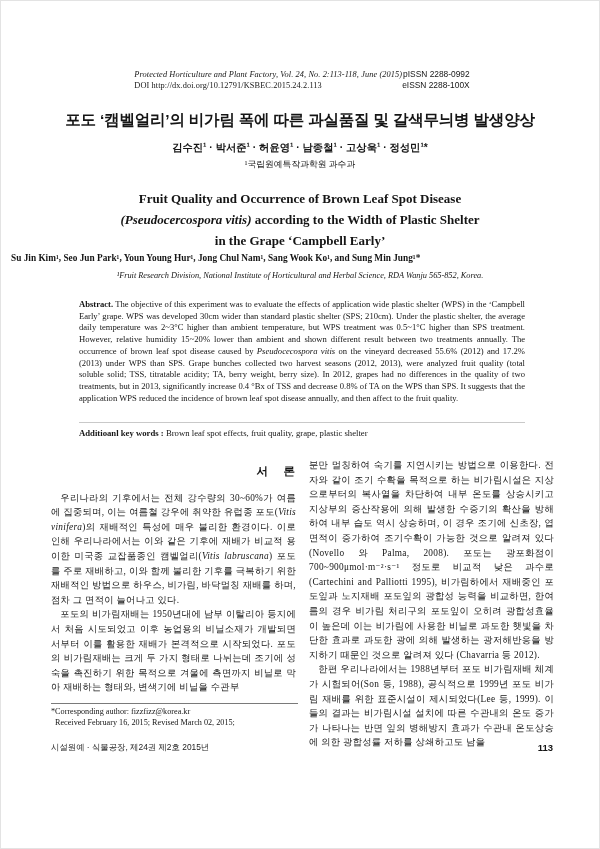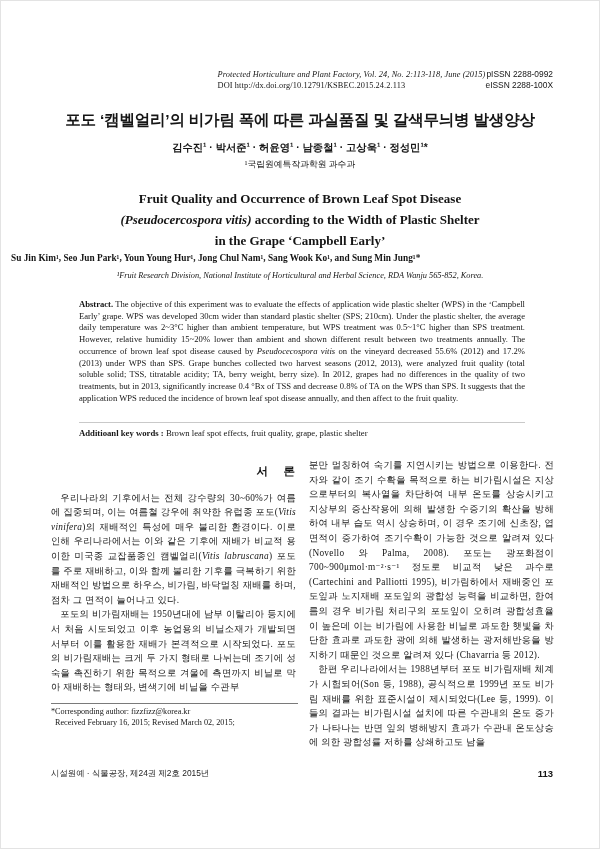--- a/index.html
+++ b/index.html
@@ -12,21 +12,21 @@
     font-family: "Liberation Serif", "DejaVu Serif", serif;
     color: #151515;
     overflow: hidden;
   }
   .it { font-style: italic; }
   .b  { font-weight: bold; }
 
   
   .hdr {
     position: absolute; top: 68px; left: 50px; right: 46px;
-    display: flex; justify-content: flex-end; align-items: flex-start;
+    display: flex; justify-content: center; align-items: flex-start;
   }
   .hdr-left { font-size: 8.3px; line-height: 11px; letter-spacing: 0.1px; }
   .hdr-left .jline { font-style: italic; }
   .hdr-right {
     text-align: right; font-size: 8.4px; line-height: 11px;
     font-family: "Liberation Sans", "DejaVu Sans", sans-serif;
   }
 
   
   .ko-title {
@@ -94,21 +94,21 @@
   
   .footnote {
     position: absolute; top: 702px; left: 50px; width: 247px;
     font-size: 8.2px; line-height: 10.8px;
   }
   .fn-rule { border-top: 1px solid #7a7a7a; margin-bottom: 3px; }
   .fn-ind { padding-left: 4px; }
 
   
   .pg-footer {
-    position: absolute; top: 767px; left: 50px; right: 46px;
+    position: absolute; top: 741px; left: 50px; right: 46px;
     display: flex; justify-content: space-between; align-items: flex-start;
   }
   .pg-footer .jko {
     font-size: 8.4px;
     font-family: "Liberation Sans", "DejaVu Sans", sans-serif;
     color: #222;
   }
   .pageno {
     font-size: 9.5px; font-weight: bold;
     font-family: "Liberation Sans", "DejaVu Sans", sans-serif;

